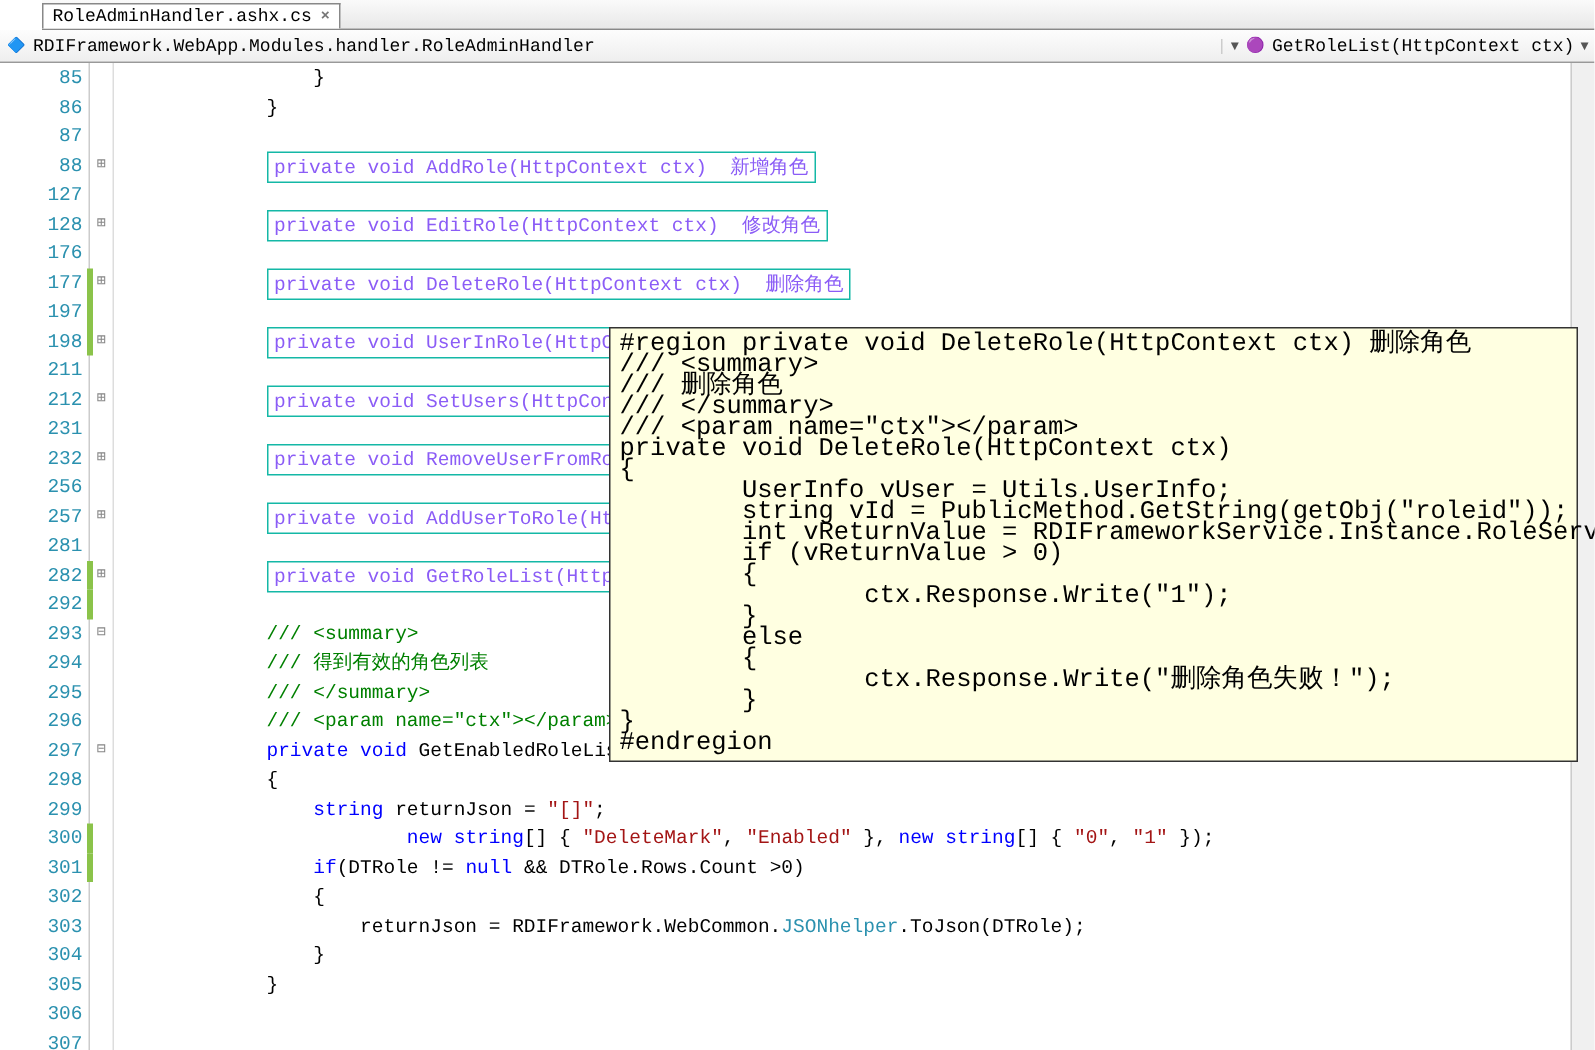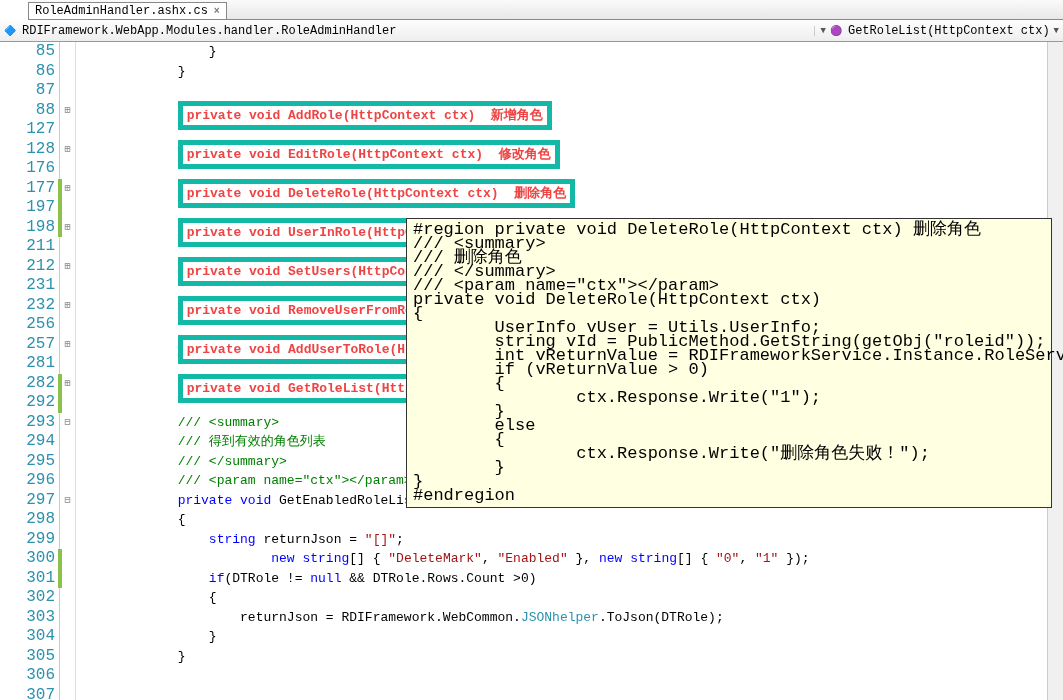--- a/index.html
+++ b/index.html
@@ -57,21 +57,21 @@
 .editor-area {
   display: flex;
   height: calc(100% - 42px);
 }
 .gutter {
   width: 60px;
   background: #fff;
   border-right: 1px solid #ccc;
   text-align: right;
   padding-right: 2px;
-  font-size: 16px;
+  font-size: 13px;
   color: #2b91af;
   position: relative;
 }
 .gutter-line {
   height: 19.5px;
   line-height: 19.5px;
   padding-right: 2px;
   position: relative;
 }
 .change-bar {
@@ -104,25 +104,24 @@
   height: 19.5px;
   line-height: 19.5px;
   white-space: pre;
   padding-left: 8px;
 }
 .kw { color: #0000ff; }
 .typ { color: #2b91af; }
 .str { color: #a31515; }
 .cmt { color: #008000; }
 .collapsed-box {
-  border: 5px solid #14b8a6;
+  border: 1px solid #14b8a6;
   padding: 0 4px;
-  color: #ef4444;
+  color: #8b5cf6;
   display: inline-block;
-  font-weight: bold;
 }
 .tooltip {
   position: absolute;
   left: 412px;
   top: 10px;
   width: 646px;
   background: #ffffe1;
   border: 1px solid #333;
   padding: 4px 6px;
   font-size: 17px;

